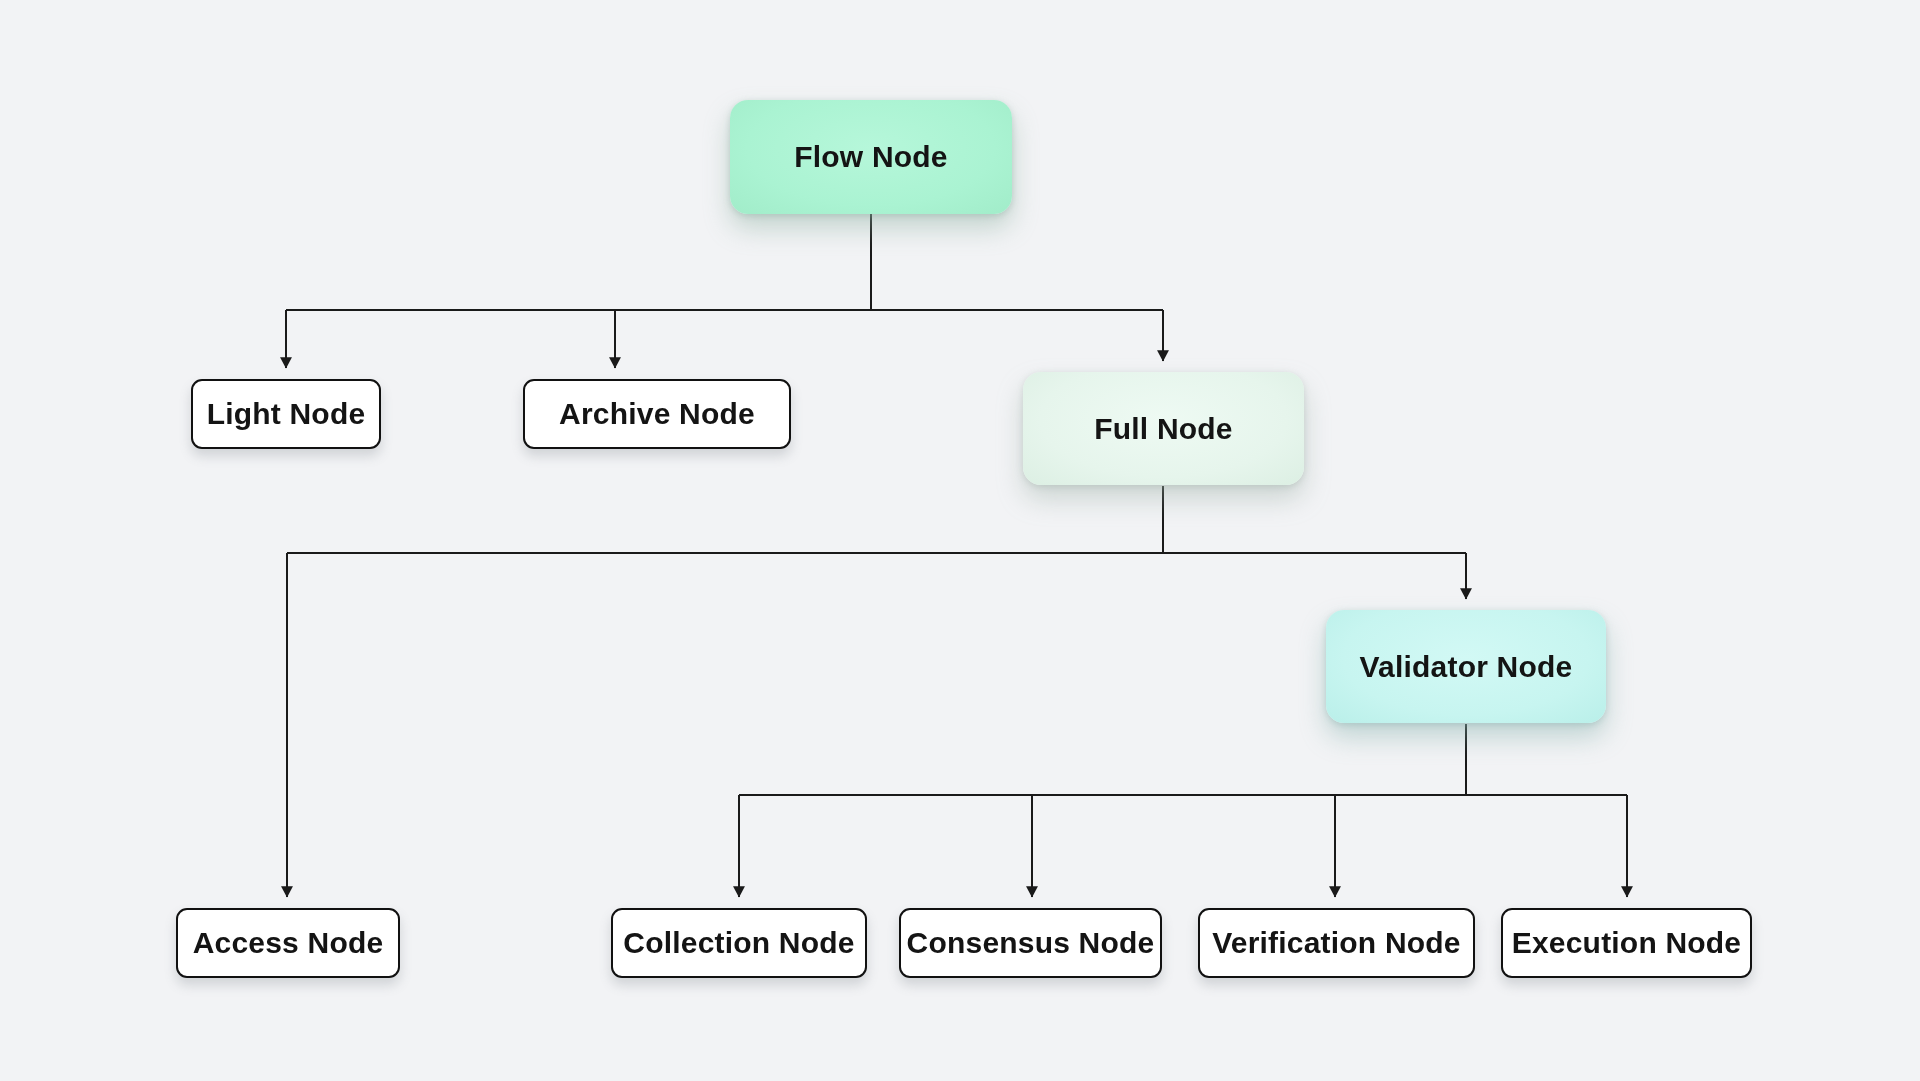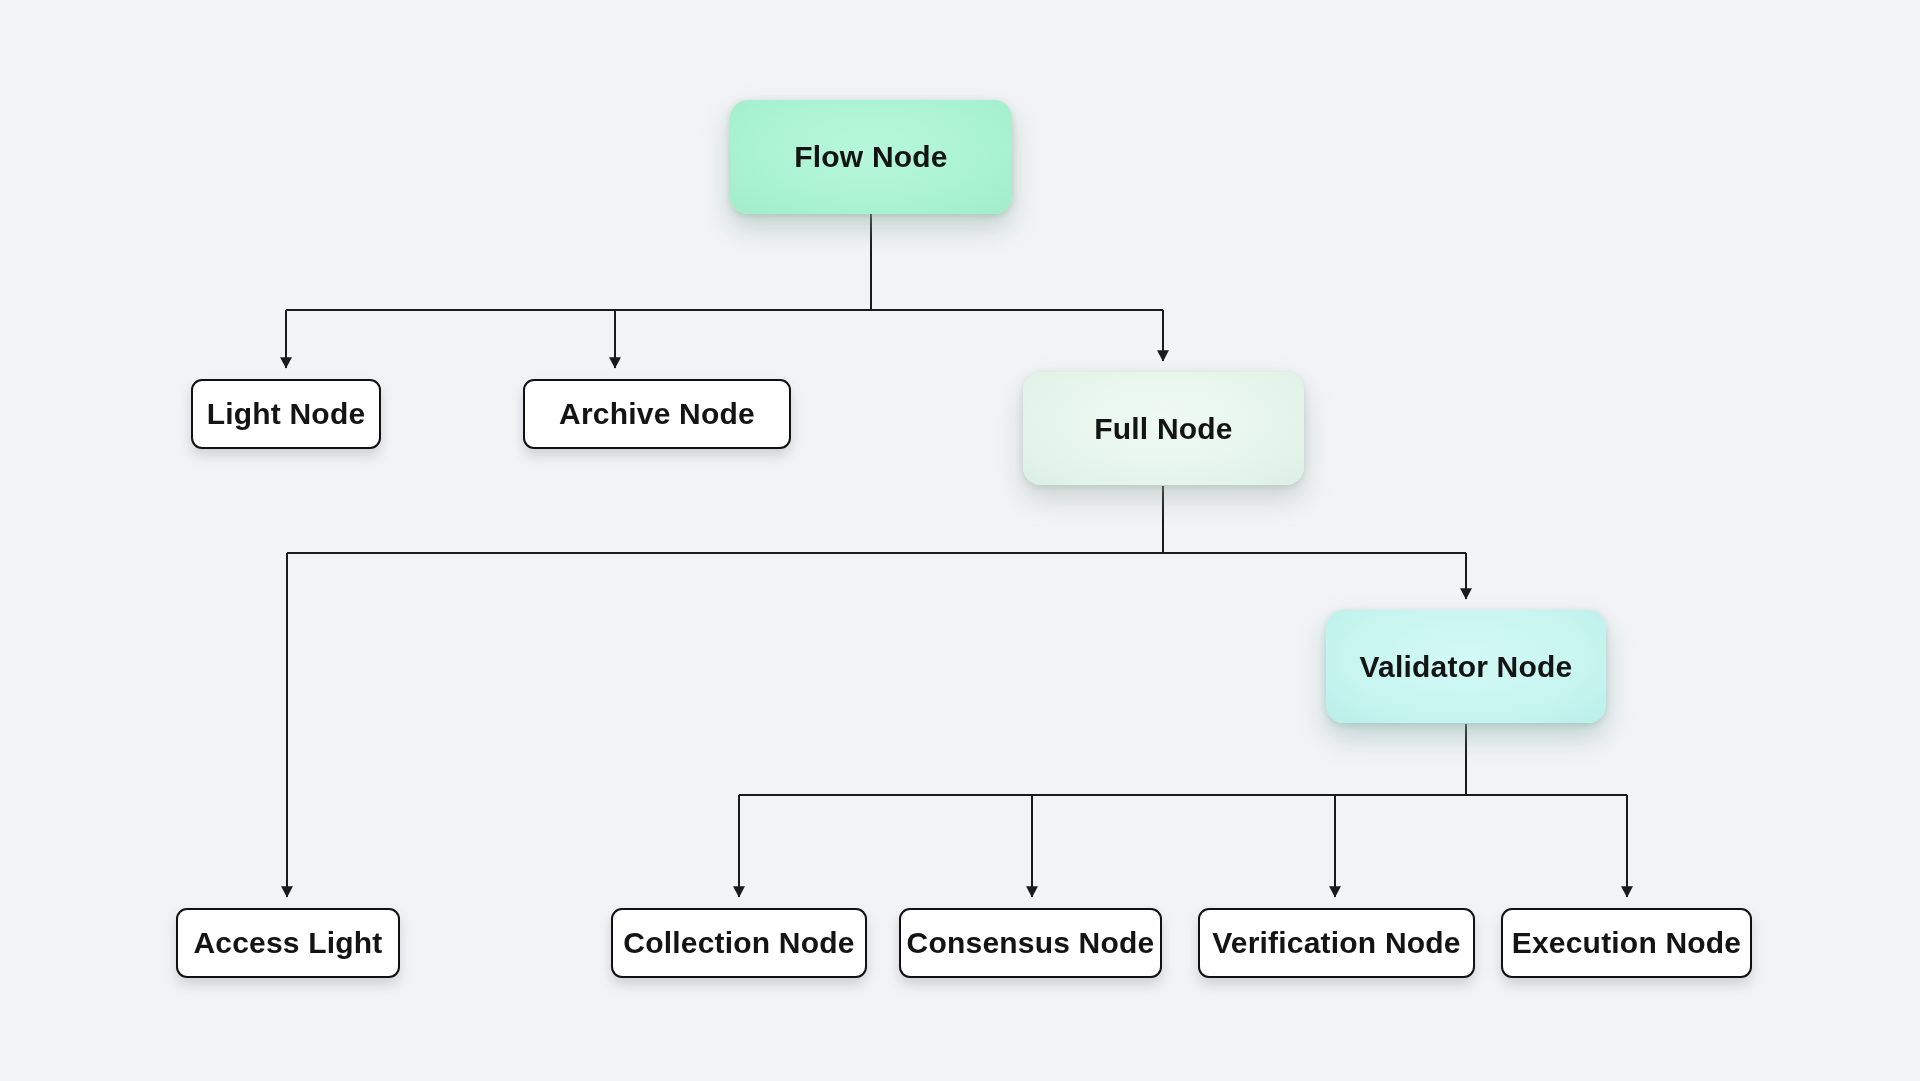--- a/index.html
+++ b/index.html
@@ -117,21 +117,21 @@
 
   <div id="node-full" class="node big pale">
     <span class="label">Full Node</span>
   </div>
 
   <div id="node-validator" class="node big cyan">
     <span class="label">Validator Node</span>
   </div>
 
   <div id="node-access" class="node small">
-    <span class="label">Access Light</span>
+    <span class="label">Access Node</span>
   </div>
 
   <div id="node-collection" class="node small">
     <span class="label">Collection Node</span>
   </div>
 
   <div id="node-consensus" class="node small">
     <span class="label">Consensus Node</span>
   </div>
 

